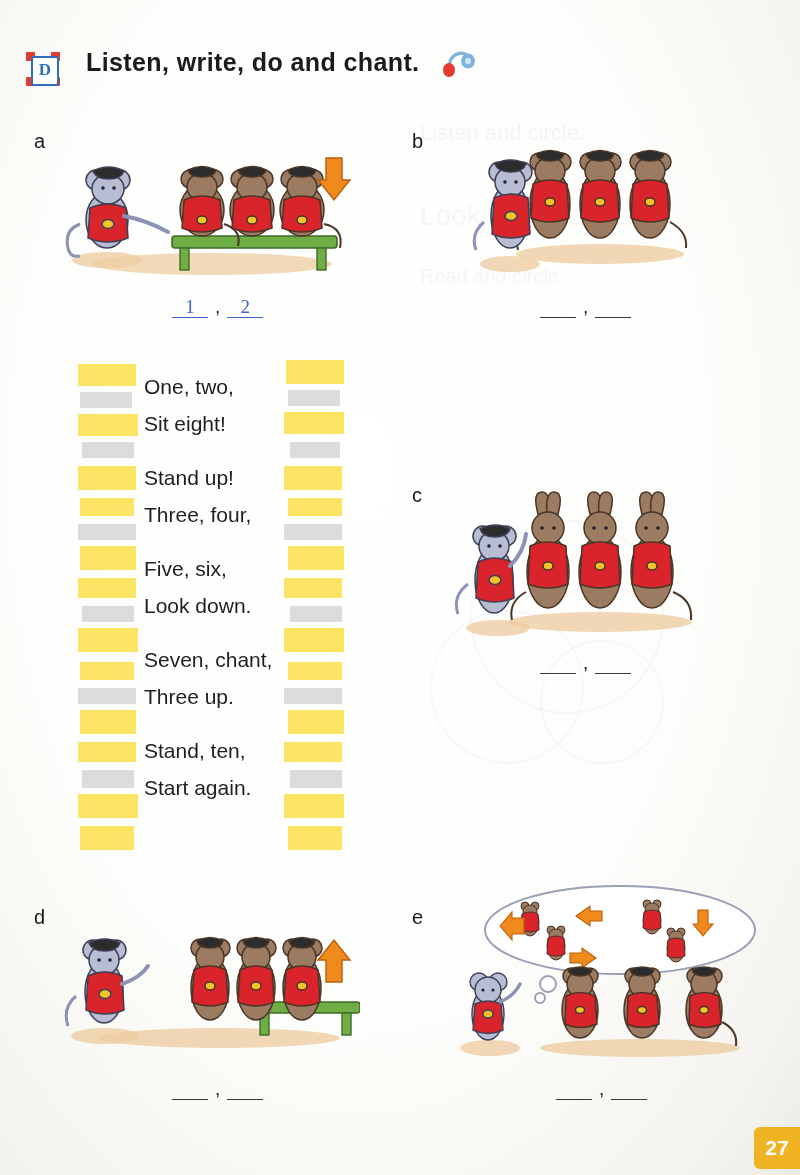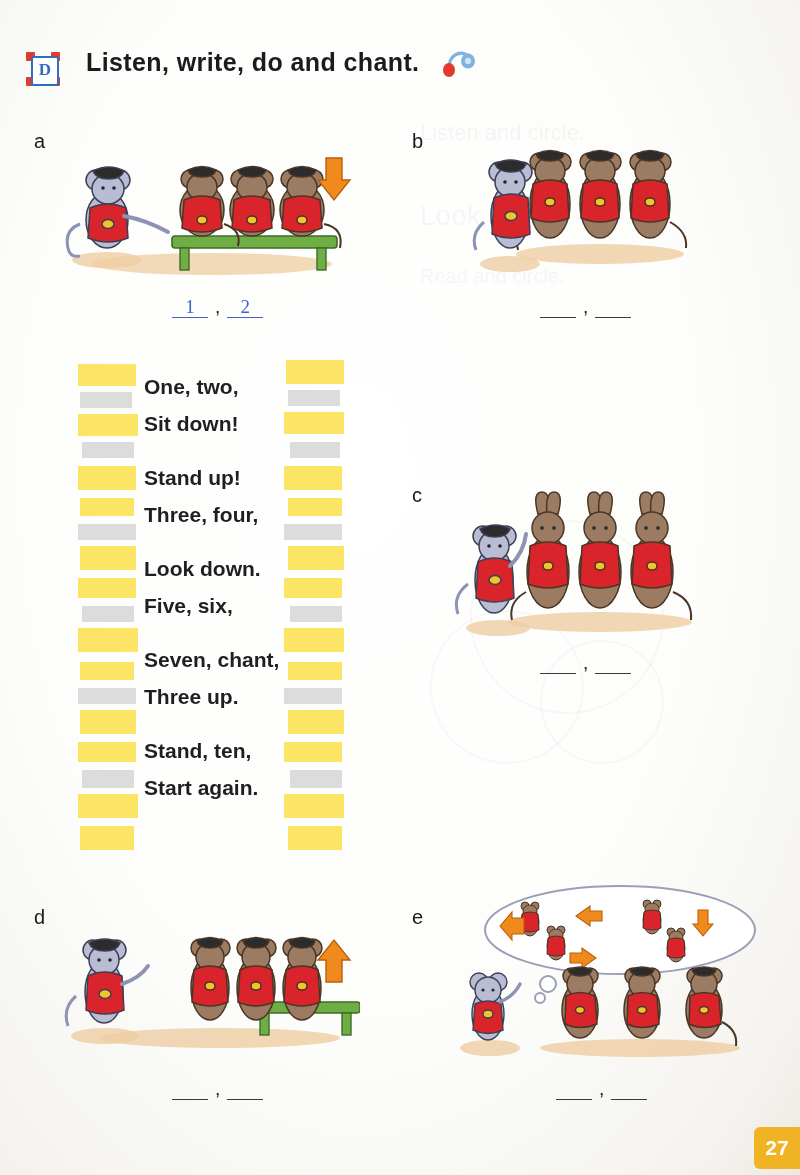--- a/index.html
+++ b/index.html
@@ -126,21 +126,20 @@
   }
   .comma { padding: 0 1px; }
 
   
   .chant {
     position: absolute;
     left: 78px;
     top: 356px;
     width: 265px;
     height: 510px;
-    font-weight: bold;
   }
   .hl {
     position: absolute;
     opacity: 0.85;
   }
   .chant-text {
     position: absolute;
     left: 66px;
     top: 12px;
     width: 200px;
@@ -379,29 +378,29 @@
     <div class="hl" style="left:206px; top:332px; width:58px; height:16px; background:#d6d6d6;"></div>
     <div class="hl" style="left:210px; top:354px; width:56px; height:24px; background:#fbe14a;"></div>
     <div class="hl" style="left:206px; top:386px; width:58px; height:20px; background:#fbe14a;"></div>
     <div class="hl" style="left:212px; top:414px; width:52px; height:18px; background:#d6d6d6;"></div>
     <div class="hl" style="left:206px; top:438px; width:60px; height:24px; background:#fbe14a;"></div>
     <div class="hl" style="left:210px; top:470px; width:54px; height:24px; background:#fbe14a;"></div>
 
     <div class="chant-text">
       <div class="stanza">
         <div>One, two,</div>
-        <div>Sit down!</div>
+        <div>Sit eight!</div>
       </div>
       <div class="stanza">
         <div>Stand up!</div>
         <div>Three, four,</div>
       </div>
       <div class="stanza">
+        <div>Five, six,</div>
         <div>Look down.</div>
-        <div>Five, six,</div>
       </div>
       <div class="stanza">
         <div>Seven, chant,</div>
         <div>Three up.</div>
       </div>
       <div class="stanza">
         <div>Stand, ten,</div>
         <div>Start again.</div>
       </div>
     </div>

